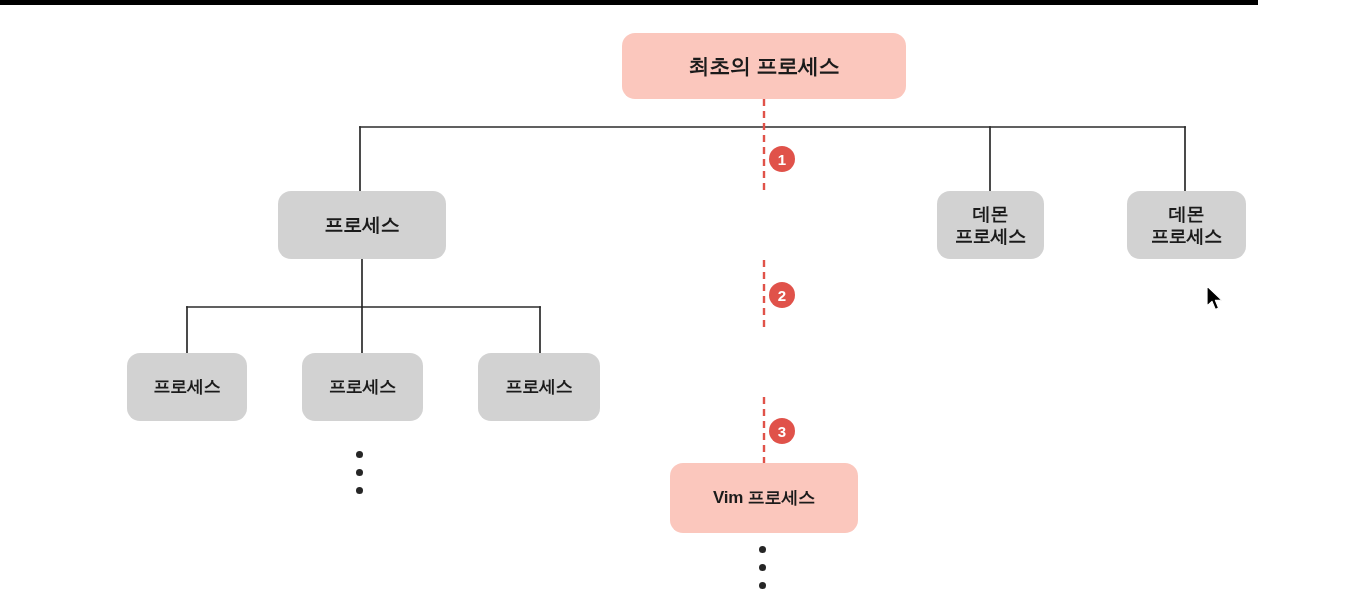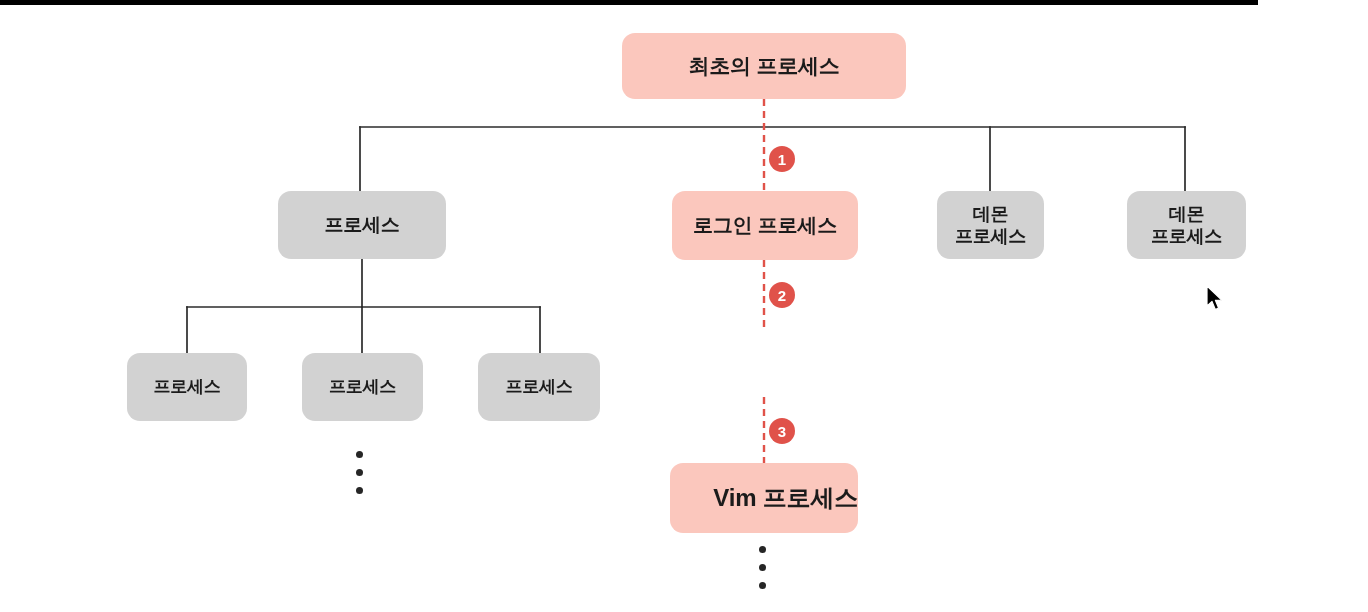--- a/index.html
+++ b/index.html
@@ -127,23 +127,20 @@
   </svg>
 
   <div class="node pink" style="left:622px; top:33px; width:284px; height:66px; font-size:21px;">
     <span class="lbl">최초의 프로세스</span>
   </div>
 
   <div class="node gray" style="left:278px; top:191px; width:168px; height:68px; font-size:19px;">
     <span class="lbl">프로세스</span>
   </div>
 
-  <div class="node pink" style="left:672px; top:191px; width:186px; height:69px; font-size:20px;">
-    <span class="lbl">로그인 프로세스</span>
-  </div>
 
   <div class="node gray" style="left:937px; top:191px; width:107px; height:68px; font-size:18px;">
     <span class="lbl">데몬
 프로세스</span>
   </div>
 
   <div class="node gray" style="left:1127px; top:191px; width:119px; height:68px; font-size:18px;">
     <span class="lbl">데몬
 프로세스</span>
   </div>
@@ -154,21 +151,21 @@
   </div>
 
   <div class="node gray" style="left:302px; top:353px; width:121px; height:68px; font-size:17px;">
     <span class="lbl">프로세스</span>
   </div>
 
   <div class="node gray" style="left:478px; top:353px; width:122px; height:68px; font-size:17px;">
     <span class="lbl">프로세스</span>
   </div>
 
-  <div class="node pink" style="left:670px; top:463px; width:188px; height:70px; font-size:24px;justify-content:flex-end;">
+  <div class="node pink" style="left:670px; top:463px; width:188px; height:70px; font-size:17px;">
     <span class="lbl">Vim 프로세스</span>
   </div>
 
   <div class="badge" style="left:769px; top:146px;">
     <span>1</span>
   </div>
   <div class="badge" style="left:769px; top:282px;">
     <span>2</span>
   </div>
   <div class="badge" style="left:769px; top:418px;">

